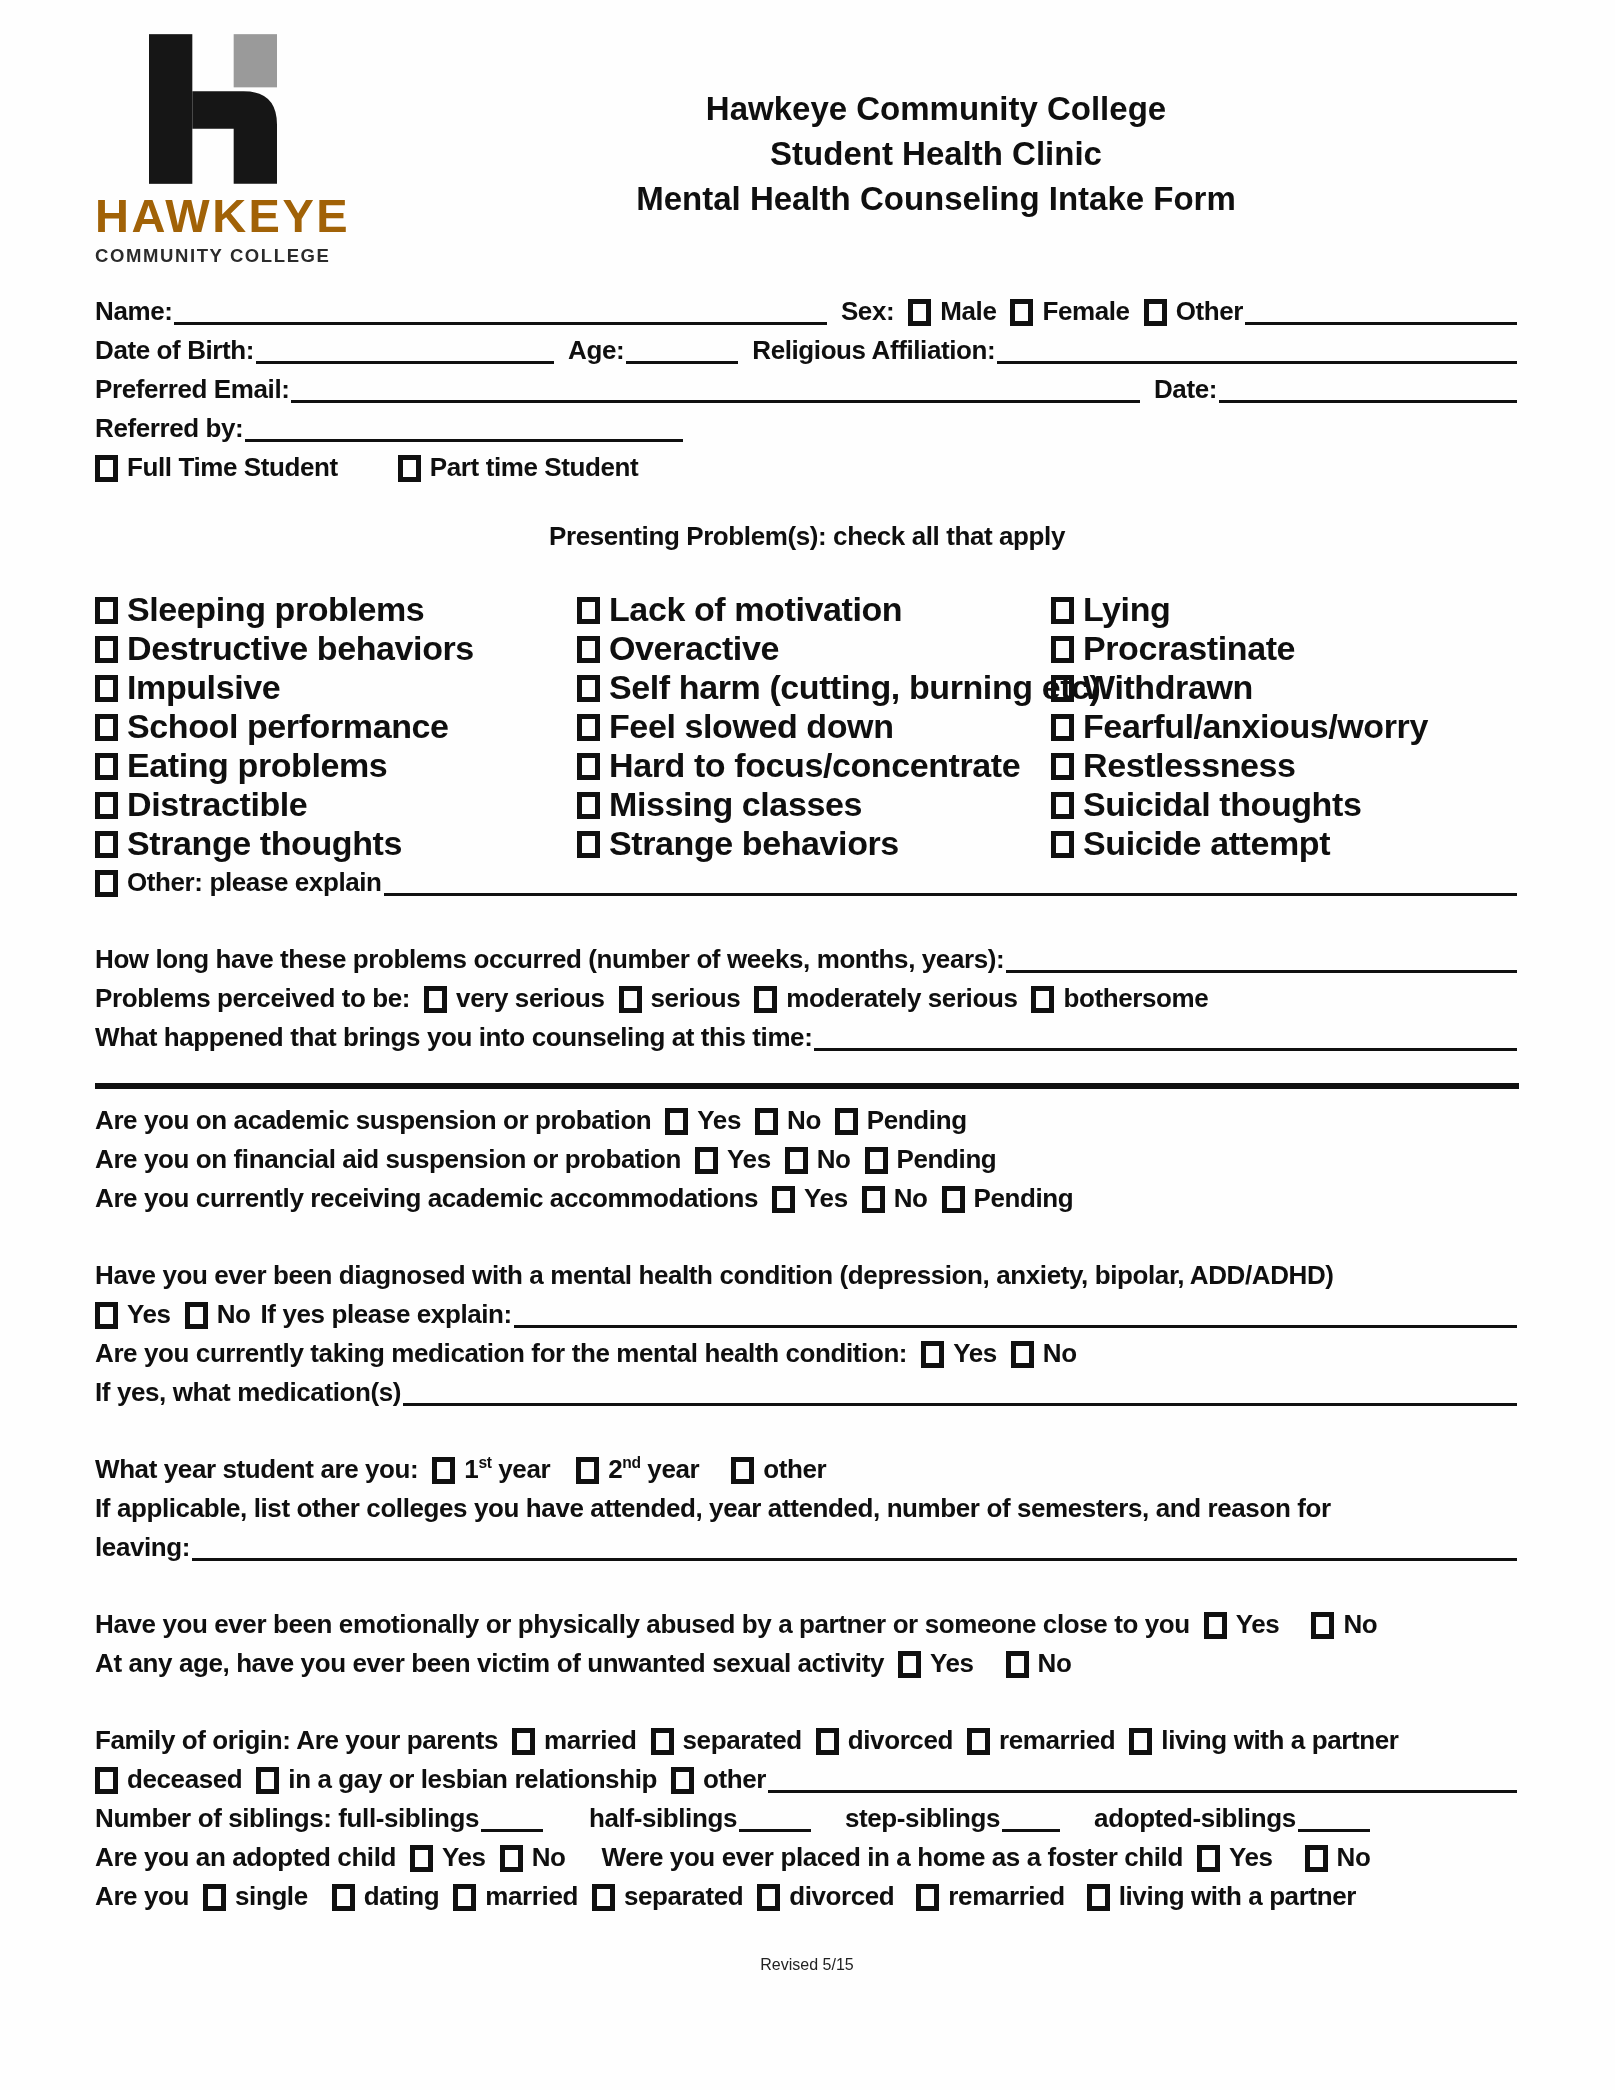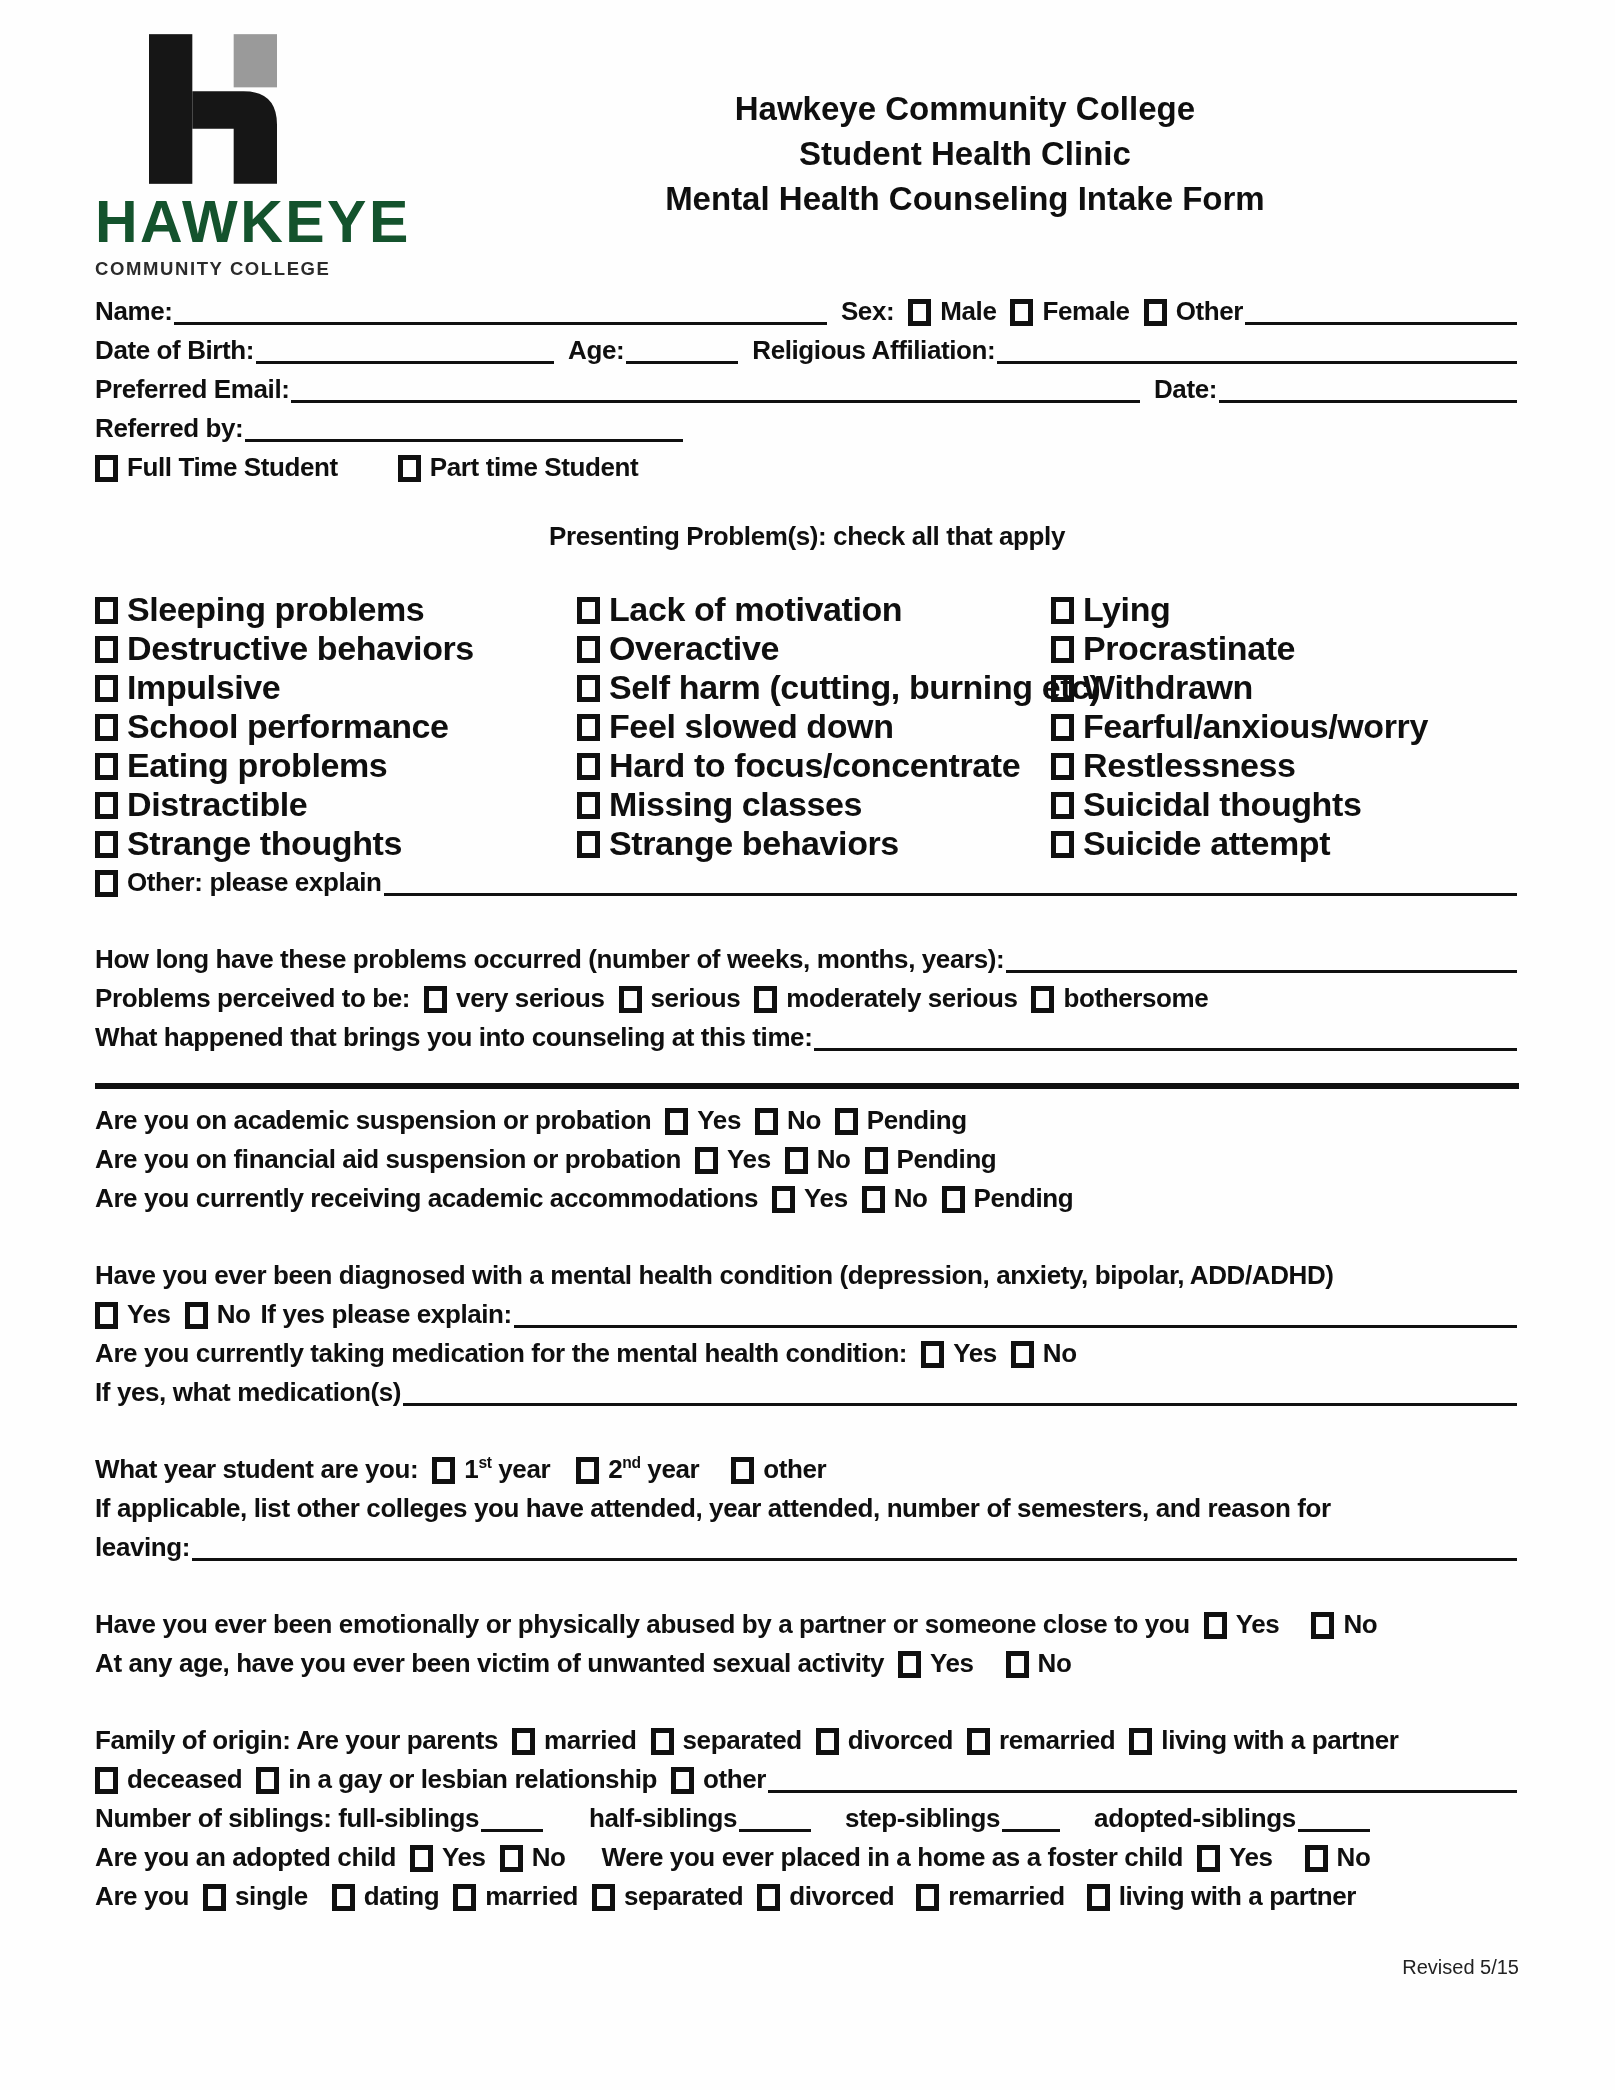--- a/index.html
+++ b/index.html
@@ -9,21 +9,21 @@
     color:#0f0f0f;
     font-family:"Liberation Sans", sans-serif;
     overflow:hidden;
   }
   .page { box-sizing:border-box; width:100%; height:100%; padding:34px 96px 0 95px; }
 
   
   .header { display:flex; margin-bottom:10px; min-height:248px; }
   .logo { flex:0 0 258px; }
   .logo svg { display:block; width:128px; height:150px; margin-left:54px; }
-  .logo-word { font-size:59px; font-weight:700; letter-spacing:2.5px; color:#14532d; margin-top:4px; white-space:nowrap; }
+  .logo-word { font-size:47px; font-weight:700; letter-spacing:2.5px; color:#a16207; margin-top:4px; white-space:nowrap; }
   .logo-sub  { font-size:18.5px; font-weight:600; letter-spacing:1.6px; color:#2b2b2b; margin-top:2px; white-space:nowrap; }
   .titles { flex:1; text-align:center; padding-top:52px; font-size:33px; line-height:45px; font-weight:700; }
 
   
   .row { display:flex; align-items:center; height:39px; white-space:nowrap;
          font-size:26px; font-weight:700; letter-spacing:-0.4px; }
   .row.heading { justify-content:center; }
   .txt { display:inline-block; }
   .gap { display:inline-block; flex:0 0 auto; }
   .fill { display:inline-block; align-self:stretch; flex-shrink:0;
@@ -36,21 +36,21 @@
   .row .cb:first-child, .cl-item .cb { margin-left:0; }
   .box { display:inline-block; width:13px; height:17px; border:5px solid #101010;
          margin-right:9px; transform:translateY(1px); flex:0 0 auto; }
   sup { font-size:60%; }
 
   
   .checklist { display:grid; grid-template-columns:482px 474px 1fr; }
   .cl-item { display:flex; align-items:center; height:39px; white-space:nowrap;
              font-size:34px; font-weight:700; letter-spacing:-0.4px; }
 
-  .footer { margin-top:40px; text-align:right; font-size:20px; font-weight:400; color:#222; }
+  .footer { margin-top:40px; text-align:center; font-size:16px; font-weight:400; color:#222; }
 </style>
 </head>
 <body>
 
 <div class="page">
 
   <header class="header">
     <div class="logo">
       <svg viewBox="0 0 130 152" aria-hidden="true">
         <rect x="0" y="0" width="44" height="152" fill="#161616"></rect>

